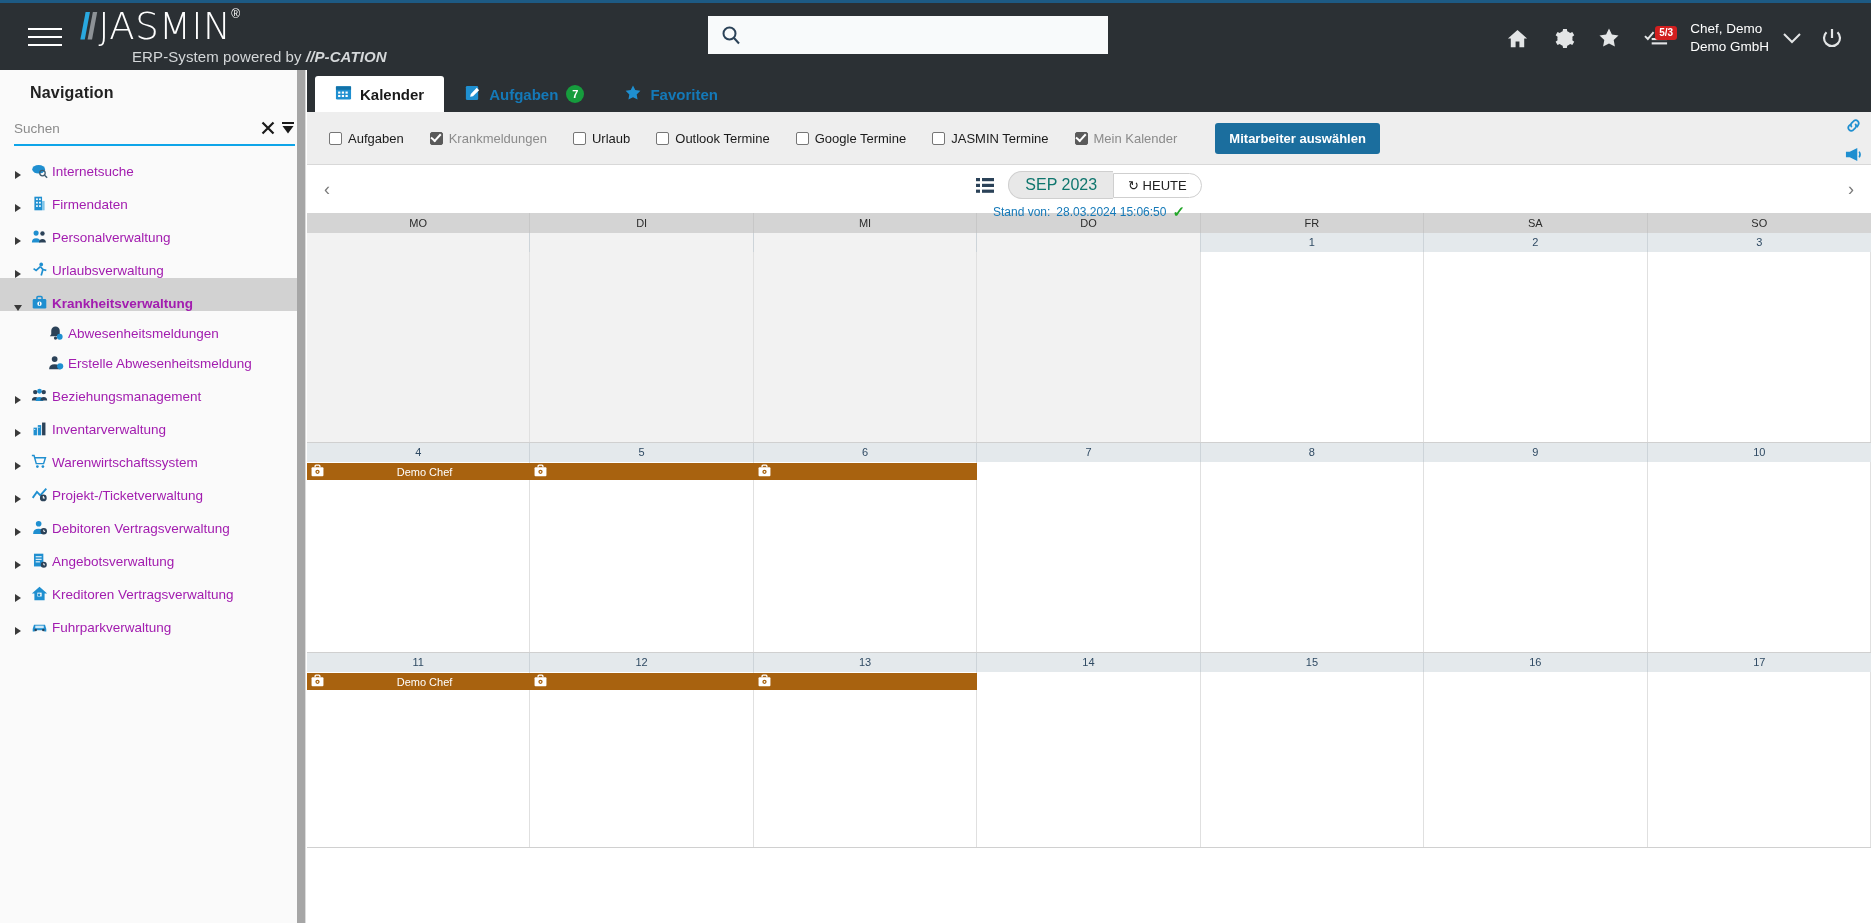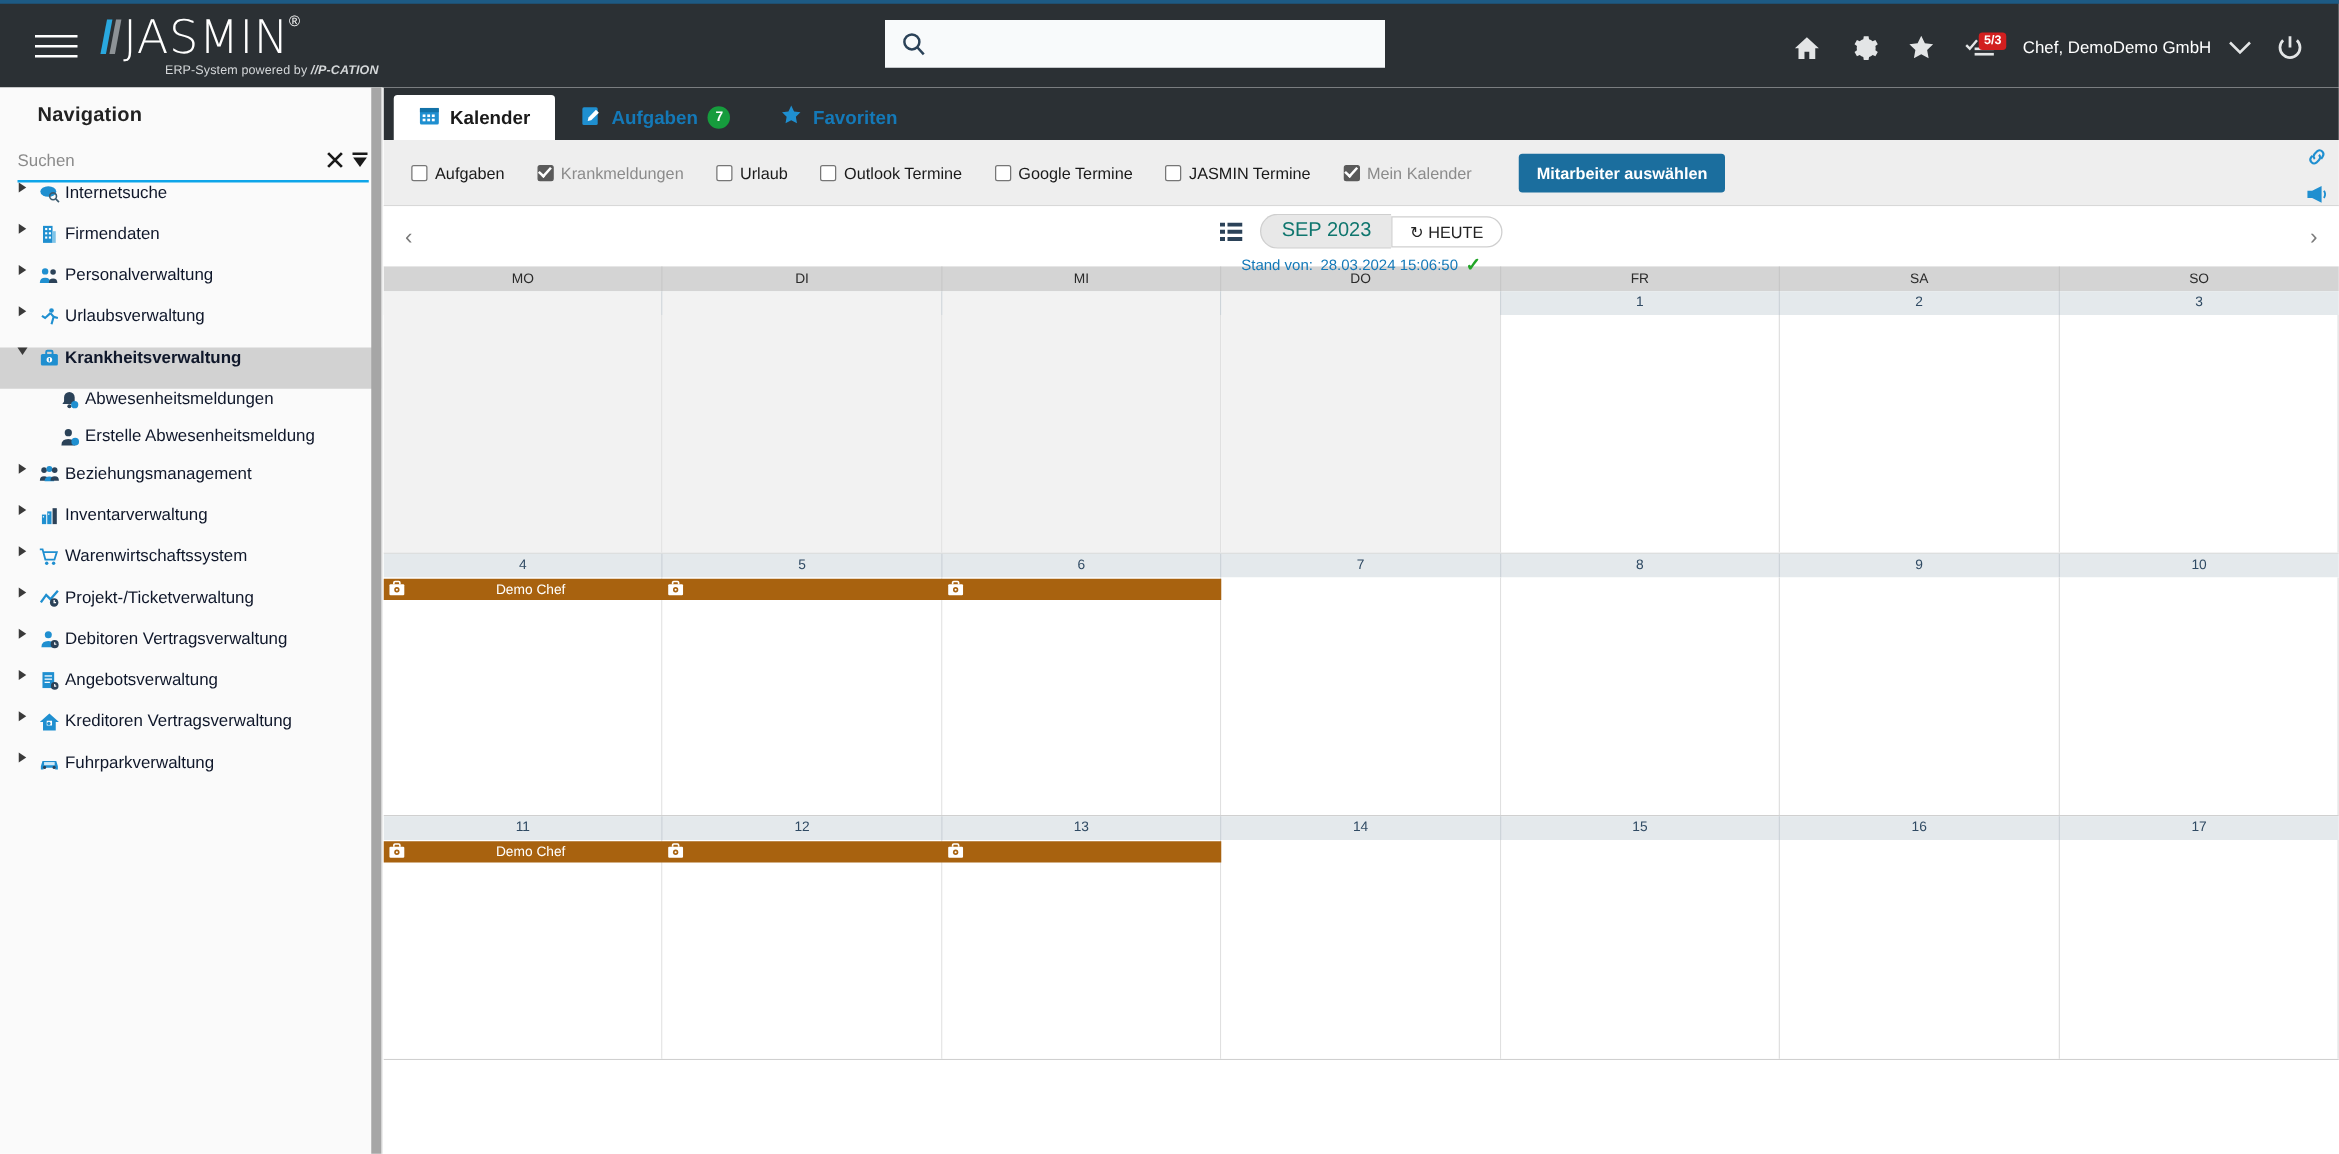--- a/index.html
+++ b/index.html
@@ -25,21 +25,21 @@
   #logo-block { display: flex; flex-direction: column; align-items: flex-start; }
   #logo-row { display: flex; align-items: flex-start; }
   .slash-blue { color: #29a8df; font-size: 37px; font-weight: 700; letter-spacing:-3px; line-height: 1; font-family:"Liberation Sans",sans-serif;}
   .slash-gray { color: #8d9296; font-size: 37px; font-weight: 700; letter-spacing:-3px; line-height: 1; margin-right:4px;}
   #logo-text {
     color: #ffffff; font-size: 37px; font-weight: 300; line-height: 1;
     letter-spacing: 0.5px; font-family: "DejaVu Sans", sans-serif;
   }
   #logo-reg { color:#ffffff; font-size: 12px; vertical-align: super; line-height:1;}
   #logo-sub {
-    color: #d4d7d9; font-size: 10px; margin-top: 3px; margin-left: 52px;
+    color: #d4d7d9; font-size: 15px; margin-top: 3px; margin-left: 52px;
     letter-spacing: 0.1px; white-space: nowrap;
   }
   #logo-sub i { font-style: italic; font-weight:700; }
 
   #searchwrap {
     position: absolute; left: 708px; top: 13px;
     width: 400px; height: 38px; background: #f8fafb;
     display: flex; align-items: center; border: 1px solid #f8fafb;
   }
   #searchwrap svg { margin-left: 12px; }
@@ -55,21 +55,21 @@
   }
   .ticon { width: 46px; height: 70px; display:flex; align-items:center; justify-content:center; cursor:pointer; }
   .ticon svg { display:block; }
   #badge-wrap { position: relative; width: 48px; height: 70px; display:flex; align-items:center; justify-content:center; cursor:pointer;}
   #badge {
     position: absolute; top: 11px; left: 23px;
     background: #d21f1f; color: #fff; font-size: 10px; font-weight: 700;
     padding: 1px 4px; border-radius: 3px; line-height: 12px; white-space: nowrap; margin-top: 12px;
   }
   #userblock {
-    display:flex; flex-direction: row; justify-content:center;
+    display:flex; flex-direction: column; justify-content:center;
     margin-left: 10px; margin-right: 6px; cursor:pointer;
   }
   #userblock div { color: #ffffff; font-size: 13.5px; line-height: 18px; white-space: nowrap;}
   #chev { width: 34px; height:70px; display:flex; align-items:center; justify-content:center; cursor:pointer;}
 
   
   #sidebar {
     position: absolute; left: 0; top: 70px; width: 306px; height: 853px;
     background: #fafafa; border-right: 1px solid #dcdcdc;
   }
@@ -85,22 +85,22 @@
     display:flex; align-items:center; height: 34px;
     border-bottom: 2px solid #0ea5e9; margin: 10px 10px 0 14px;
   }
   #nav-search-input {
     border:none; outline:none; background:transparent; flex:1;
     font-size: 13.5px; color:#555; font-family:"Liberation Sans",sans-serif;
   }
   #nav-search-input::placeholder { color: #8b8b8b; }
   .navsmallicon { cursor:pointer; margin-left:6px; display:flex;align-items:center;}
   .nav-item {
-    display: flex; align-items: flex-start; height: 33px;
-    padding-left: 10px; font-size: 13.5px; color: #0f172a; cursor: pointer;
+    display: flex; align-items: flex-end; height: 33px;
+    padding-left: 10px; font-size: 13.5px; color: #a21caf; cursor: pointer;
   }
   .nav-item.active { background: #d2d2d2; font-weight: 700; }
   .nav-arrow {
     width: 16px; display:flex; align-items:center; justify-content:center;
     flex: 0 0 16px;
   }
   .nav-arrow .tri-r {
     width:0;height:0;border-left:6px solid #3a3a3a;
     border-top:4.5px solid transparent;border-bottom:4.5px solid transparent;
   }

